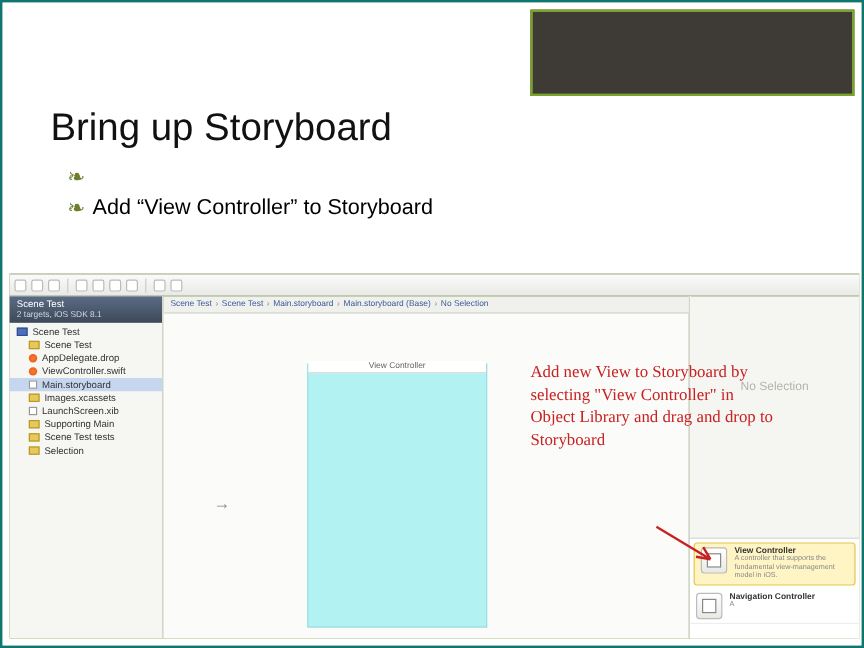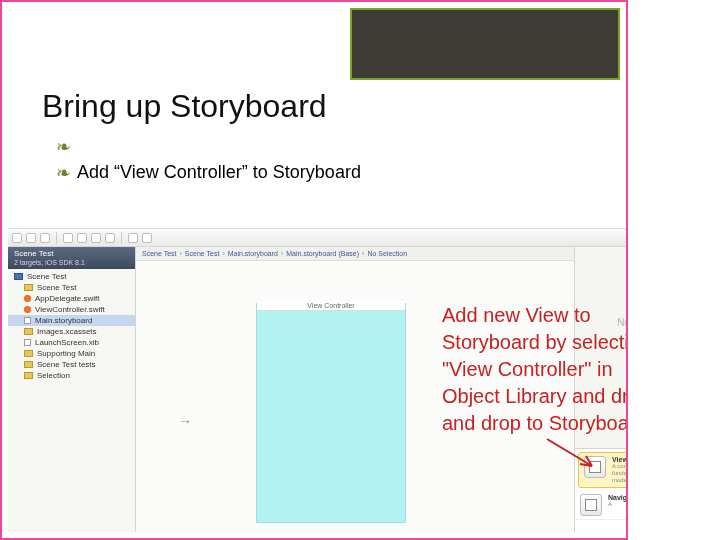--- a/index.html
+++ b/index.html
@@ -1,19 +1,19 @@
 <!DOCTYPE html>
 <html><head>
 <meta charset="utf-8">
 <style>
   * { box-sizing: border-box; margin: 0; padding: 0; }
   html, body { width: 720px; height: 540px; font-family: Arial, Helvetica, sans-serif; }
   .slide {
-    width: 628px; height: 540px; position: relative;
-    background: #fff; border: 2px solid #ec4899;
+    width: 720px; height: 540px; position: relative;
+    background: #fff; border: 2px solid #0f766e;
     overflow: hidden;
   }
   .header-band {
     position: absolute; top: 6px; right: 6px;
     width: 270px; height: 72px;
     background: #3e3a35;
     border: 2px solid #7aa32a;
   }
   .title {
     position: absolute; top: 86px; left: 40px;
@@ -103,21 +103,21 @@
   .obj-lib .glyph {
     width: 22px; height: 22px; flex: 0 0 22px; border: 1px solid #bbb;
     background: linear-gradient(#fff,#e9e9e4); border-radius: 3px;
     display: flex; align-items: center; justify-content: center;
   }
   .obj-lib .glyph .inner { width: 12px; height: 12px; border: 1px solid #888; background: #fff; }
   .obj-lib .lib-text .name { font-weight: 700; color: #333; }
   .obj-lib .lib-text .desc { color: #888; font-size: 6px; line-height: 1.15; }
   .annotation {
     position: absolute; top: 300px; left: 440px; width: 210px;
-    color: #c72121; font-family: Liberation Sans, sans-serif; font-size: 20px;
+    color: #c72121; font-family: Liberation Serif, serif; font-size: 14px;
     line-height: 1.35;
   }
   .ann-arrow {
     position: absolute; top: 432px; left: 540px; width: 60px; height: 40px;
     pointer-events: none;
   }
 </style>
 </head>
 <body>
 
@@ -173,21 +173,21 @@
           <div class="proj-item root">
             <span class="bluefold"></span>
             <span>Scene Test</span>
           </div>
           <div class="proj-item">
             <span class="yellow"></span>
             <span>Scene Test</span>
           </div>
           <div class="proj-item">
             <span class="swift"></span>
-            <span>AppDelegate.swift</span>
+            <span>AppDelegate.drop</span>
           </div>
           <div class="proj-item">
             <span class="swift"></span>
             <span>ViewController.swift</span>
           </div>
           <div class="proj-item sel">
             <span class="sb"></span>
             <span>Main.storyboard</span>
           </div>
           <div class="proj-item">

